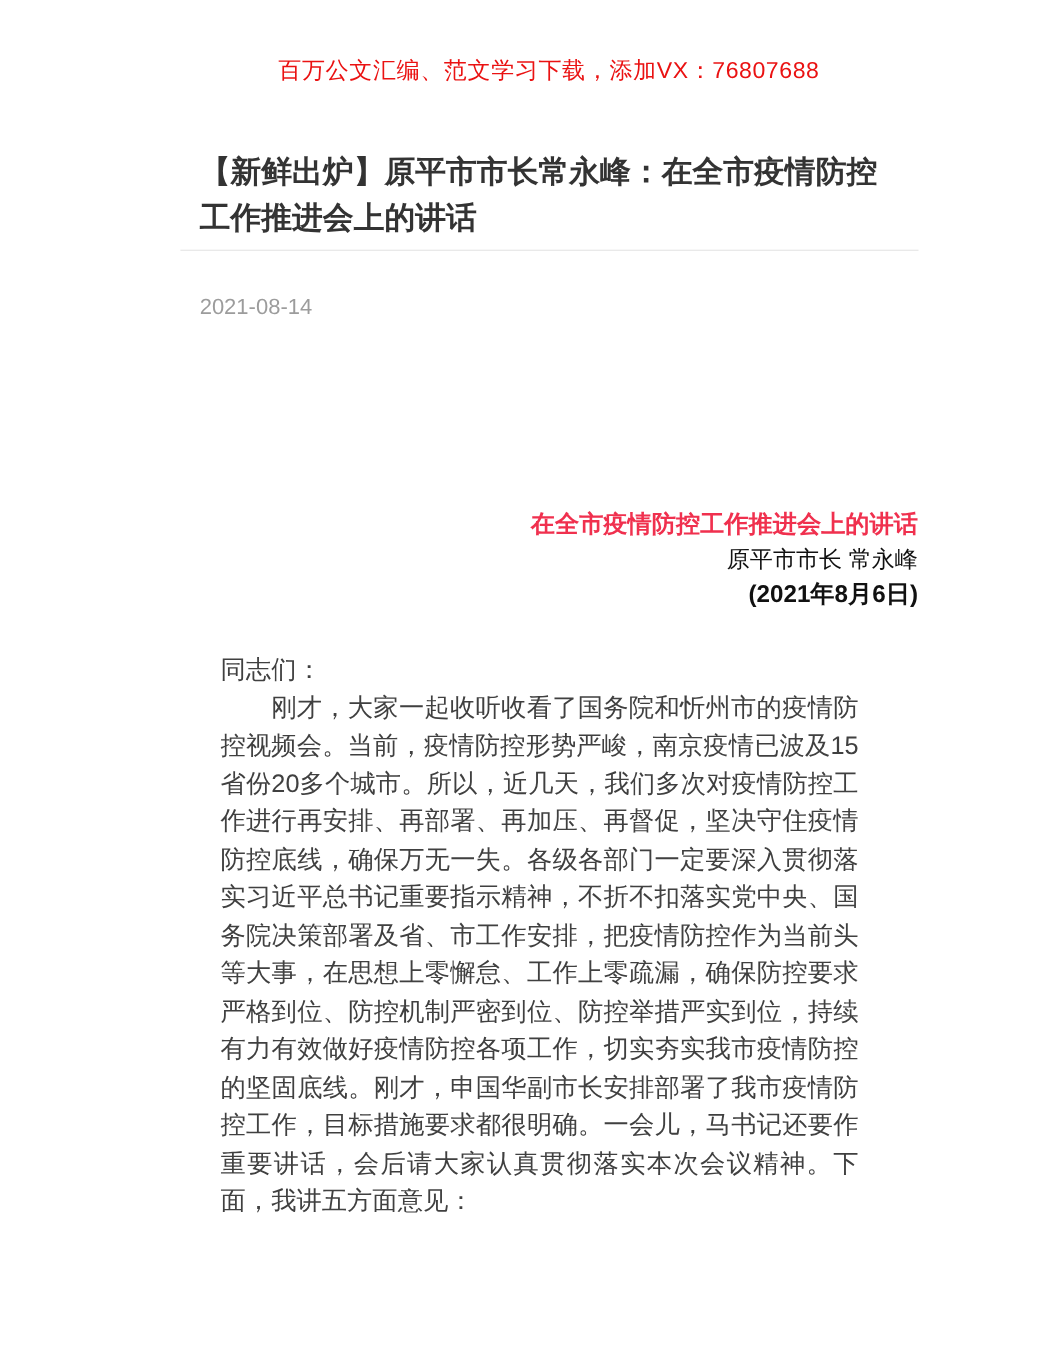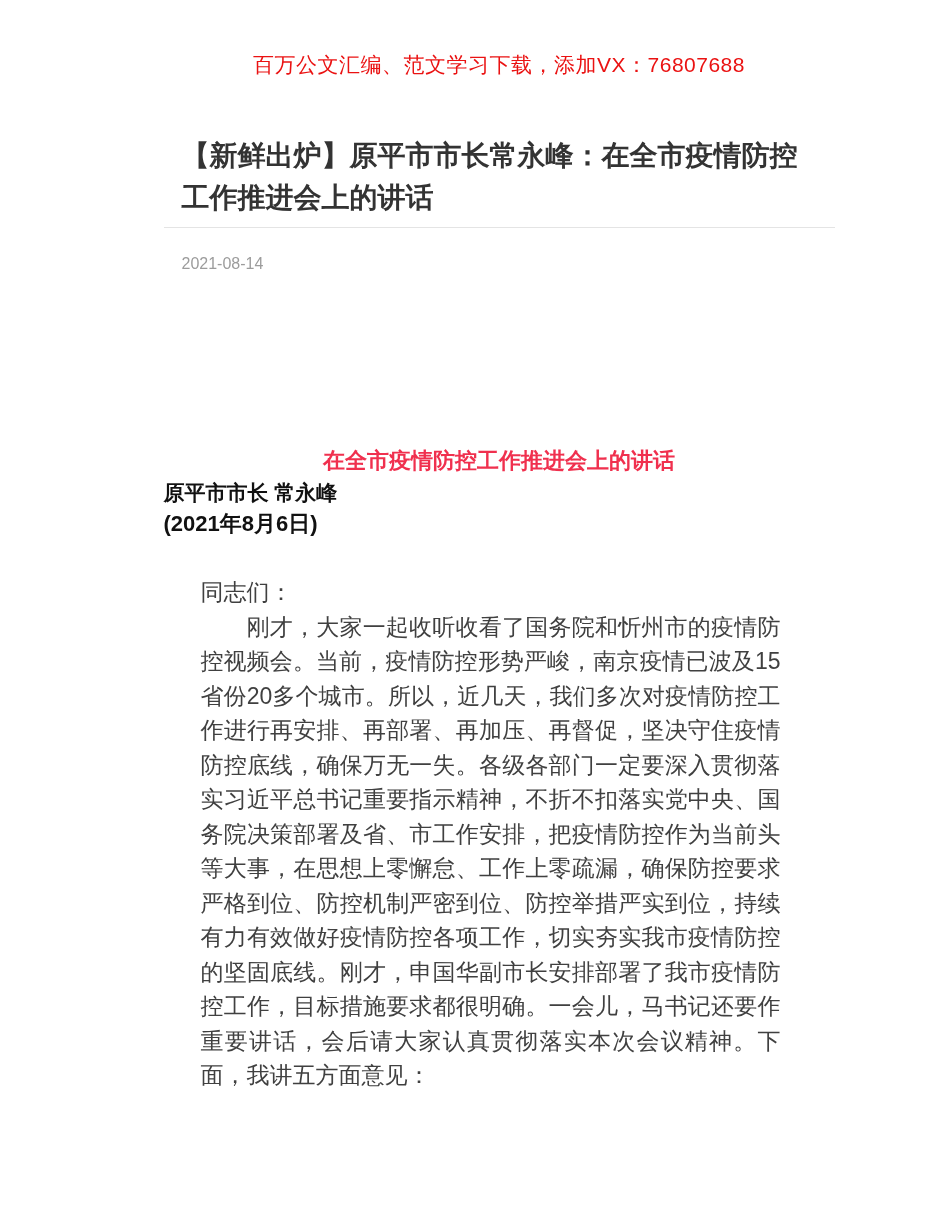--- a/index.html
+++ b/index.html
@@ -37,45 +37,45 @@
     font-weight: 700;
     color: #333333;
   }
   .title-divider {
     margin-top: 8px;
     border: none;
     border-top: 1px solid #e4e4e4;
     height: 0;
   }
   .pub-date {
-    margin-top: 24px;
+    margin-top: 40px;
     padding-left: 18px;
-    font-size: 16px;
+    font-size: 20px;
     line-height: 23px;
     color: #9c9c9c;
   }
   .speech {
     margin-top: 170px;
   }
   .speech-heading {
-    text-align: center;
+    text-align: right;
     font-size: 22px;
     line-height: 32px;
     font-weight: 700;
     color: #f0304e;
   }
   .speech-author {
-    text-align: left;
+    text-align: right;
     font-size: 21px;
     line-height: 31px;
-    font-weight: 700;
+    font-weight: 400;
     color: #111111;
   }
   .speech-dateline {
-    text-align: left;
+    text-align: right;
     font-size: 22px;
     line-height: 31px;
     font-weight: 700;
     color: #111111;
   }
   .speech-body {
     margin-top: 36px;
     padding: 0 54px 0 37px;
     font-size: 23px;
     line-height: 34.5px;

